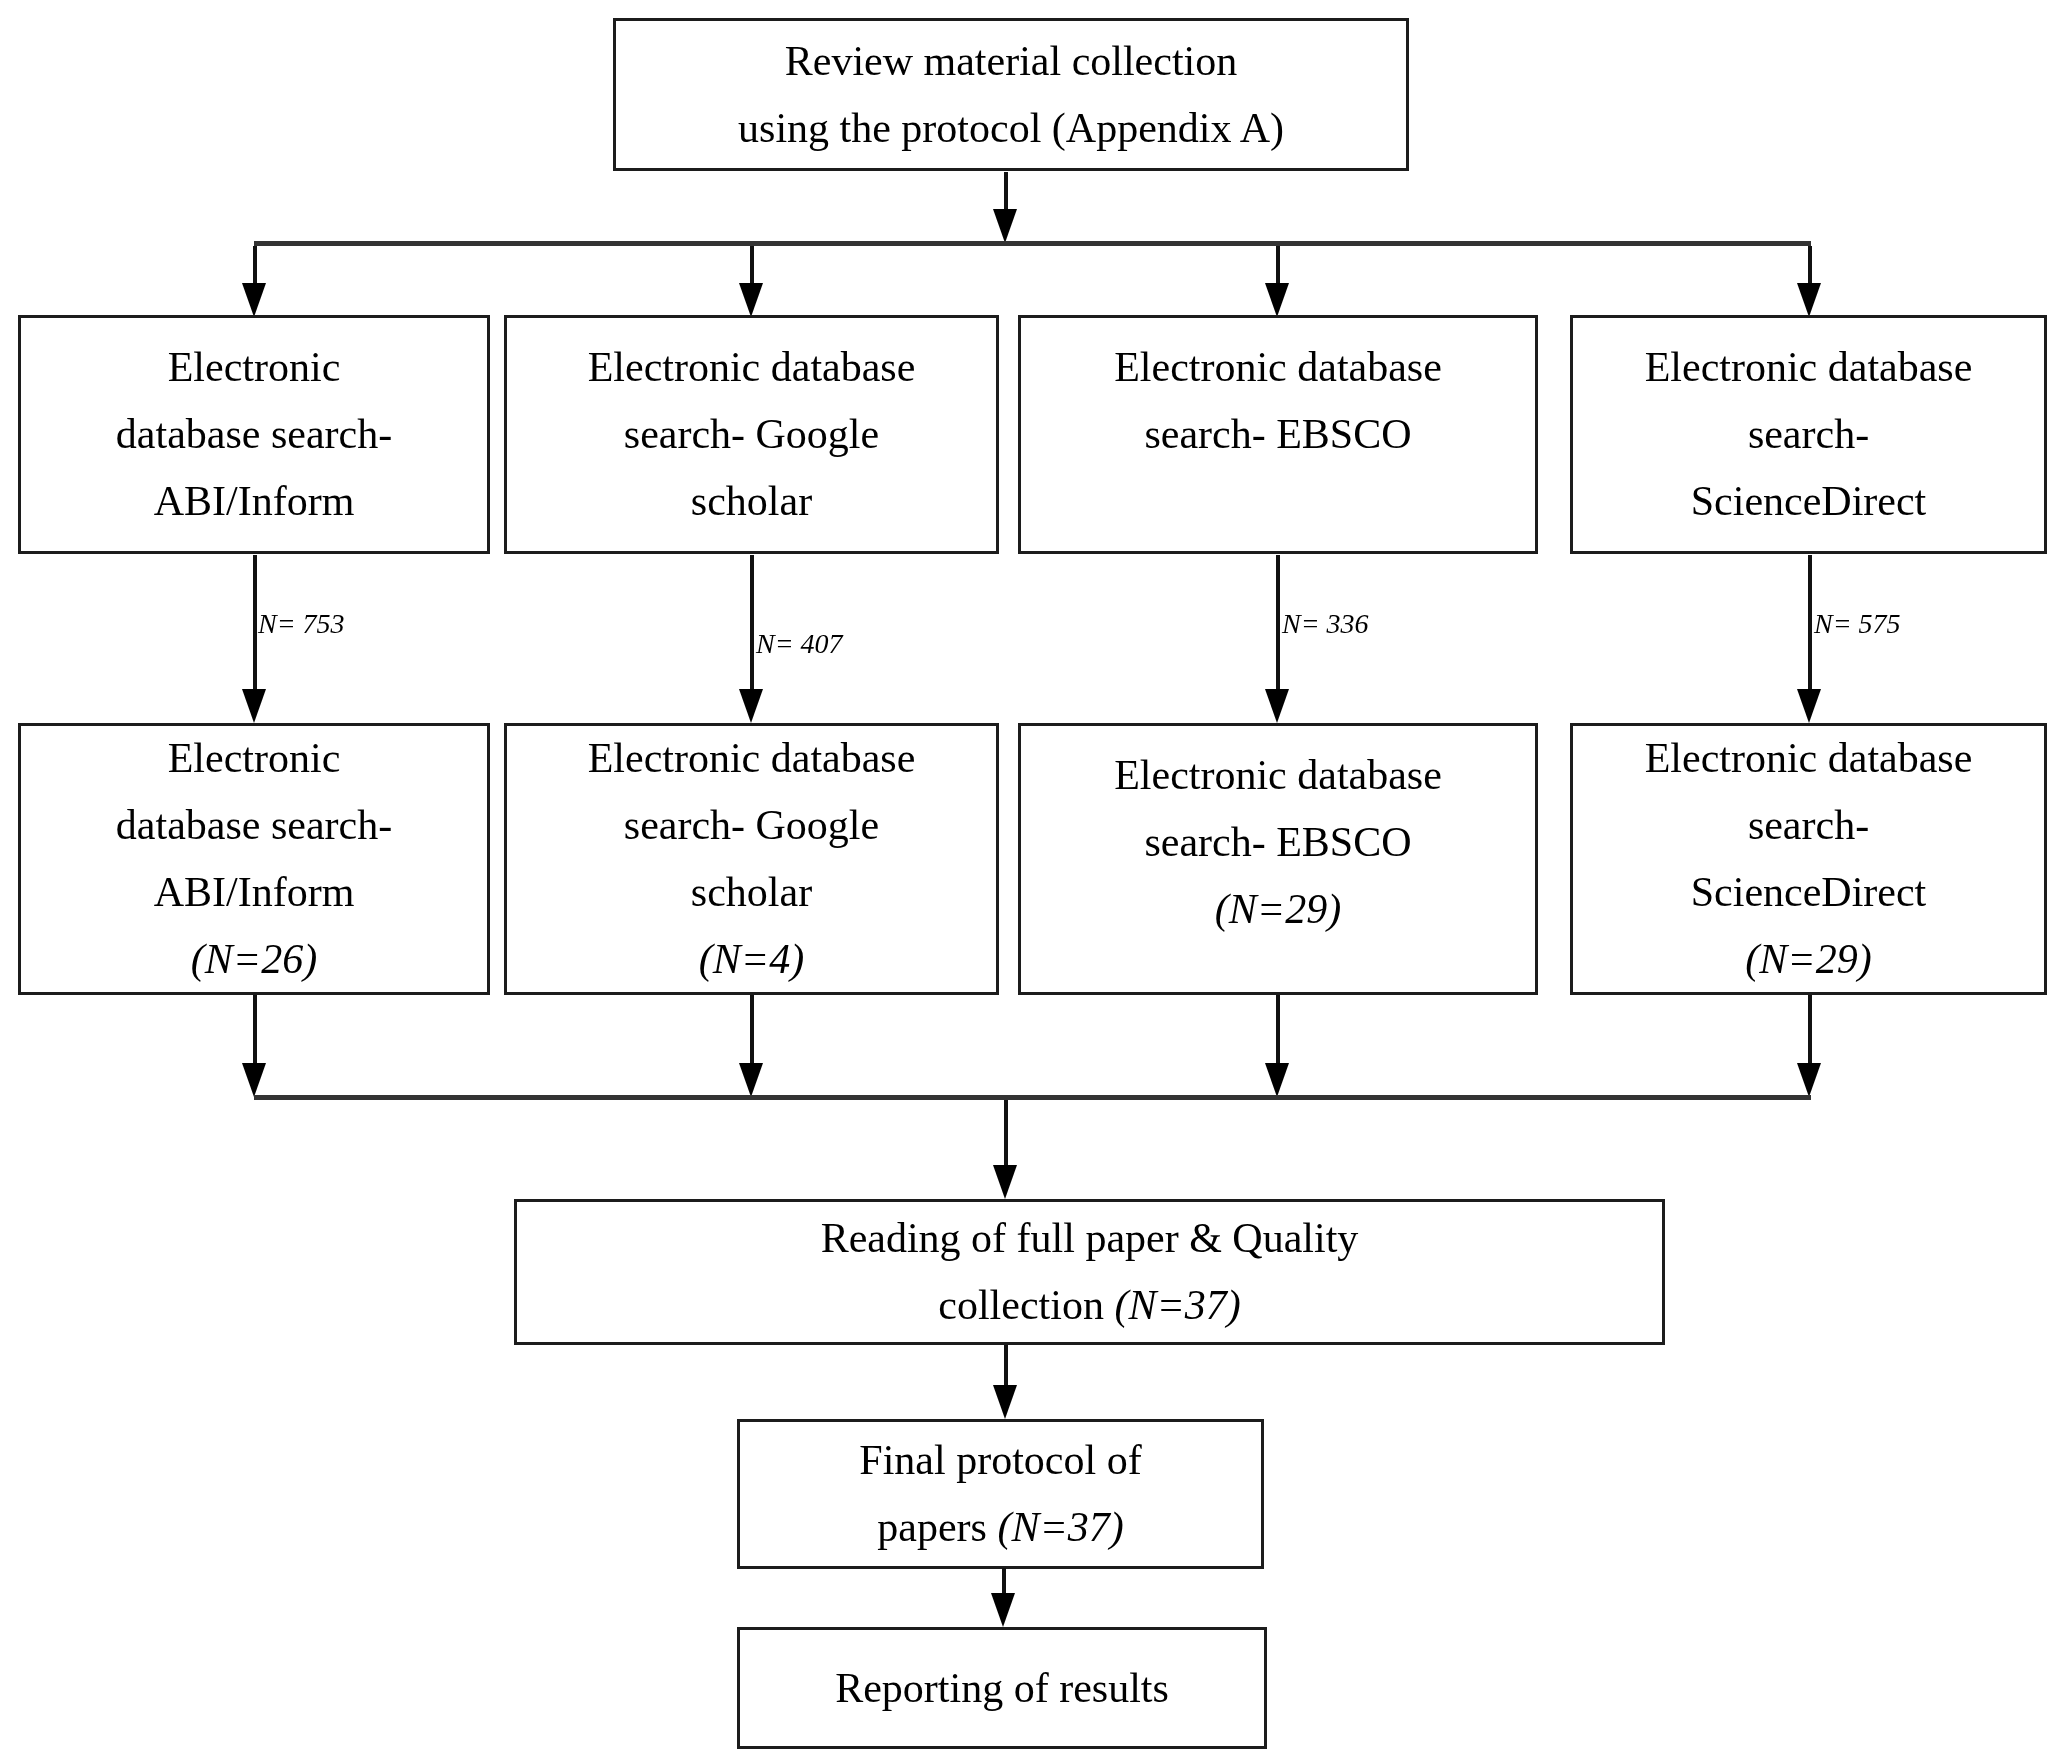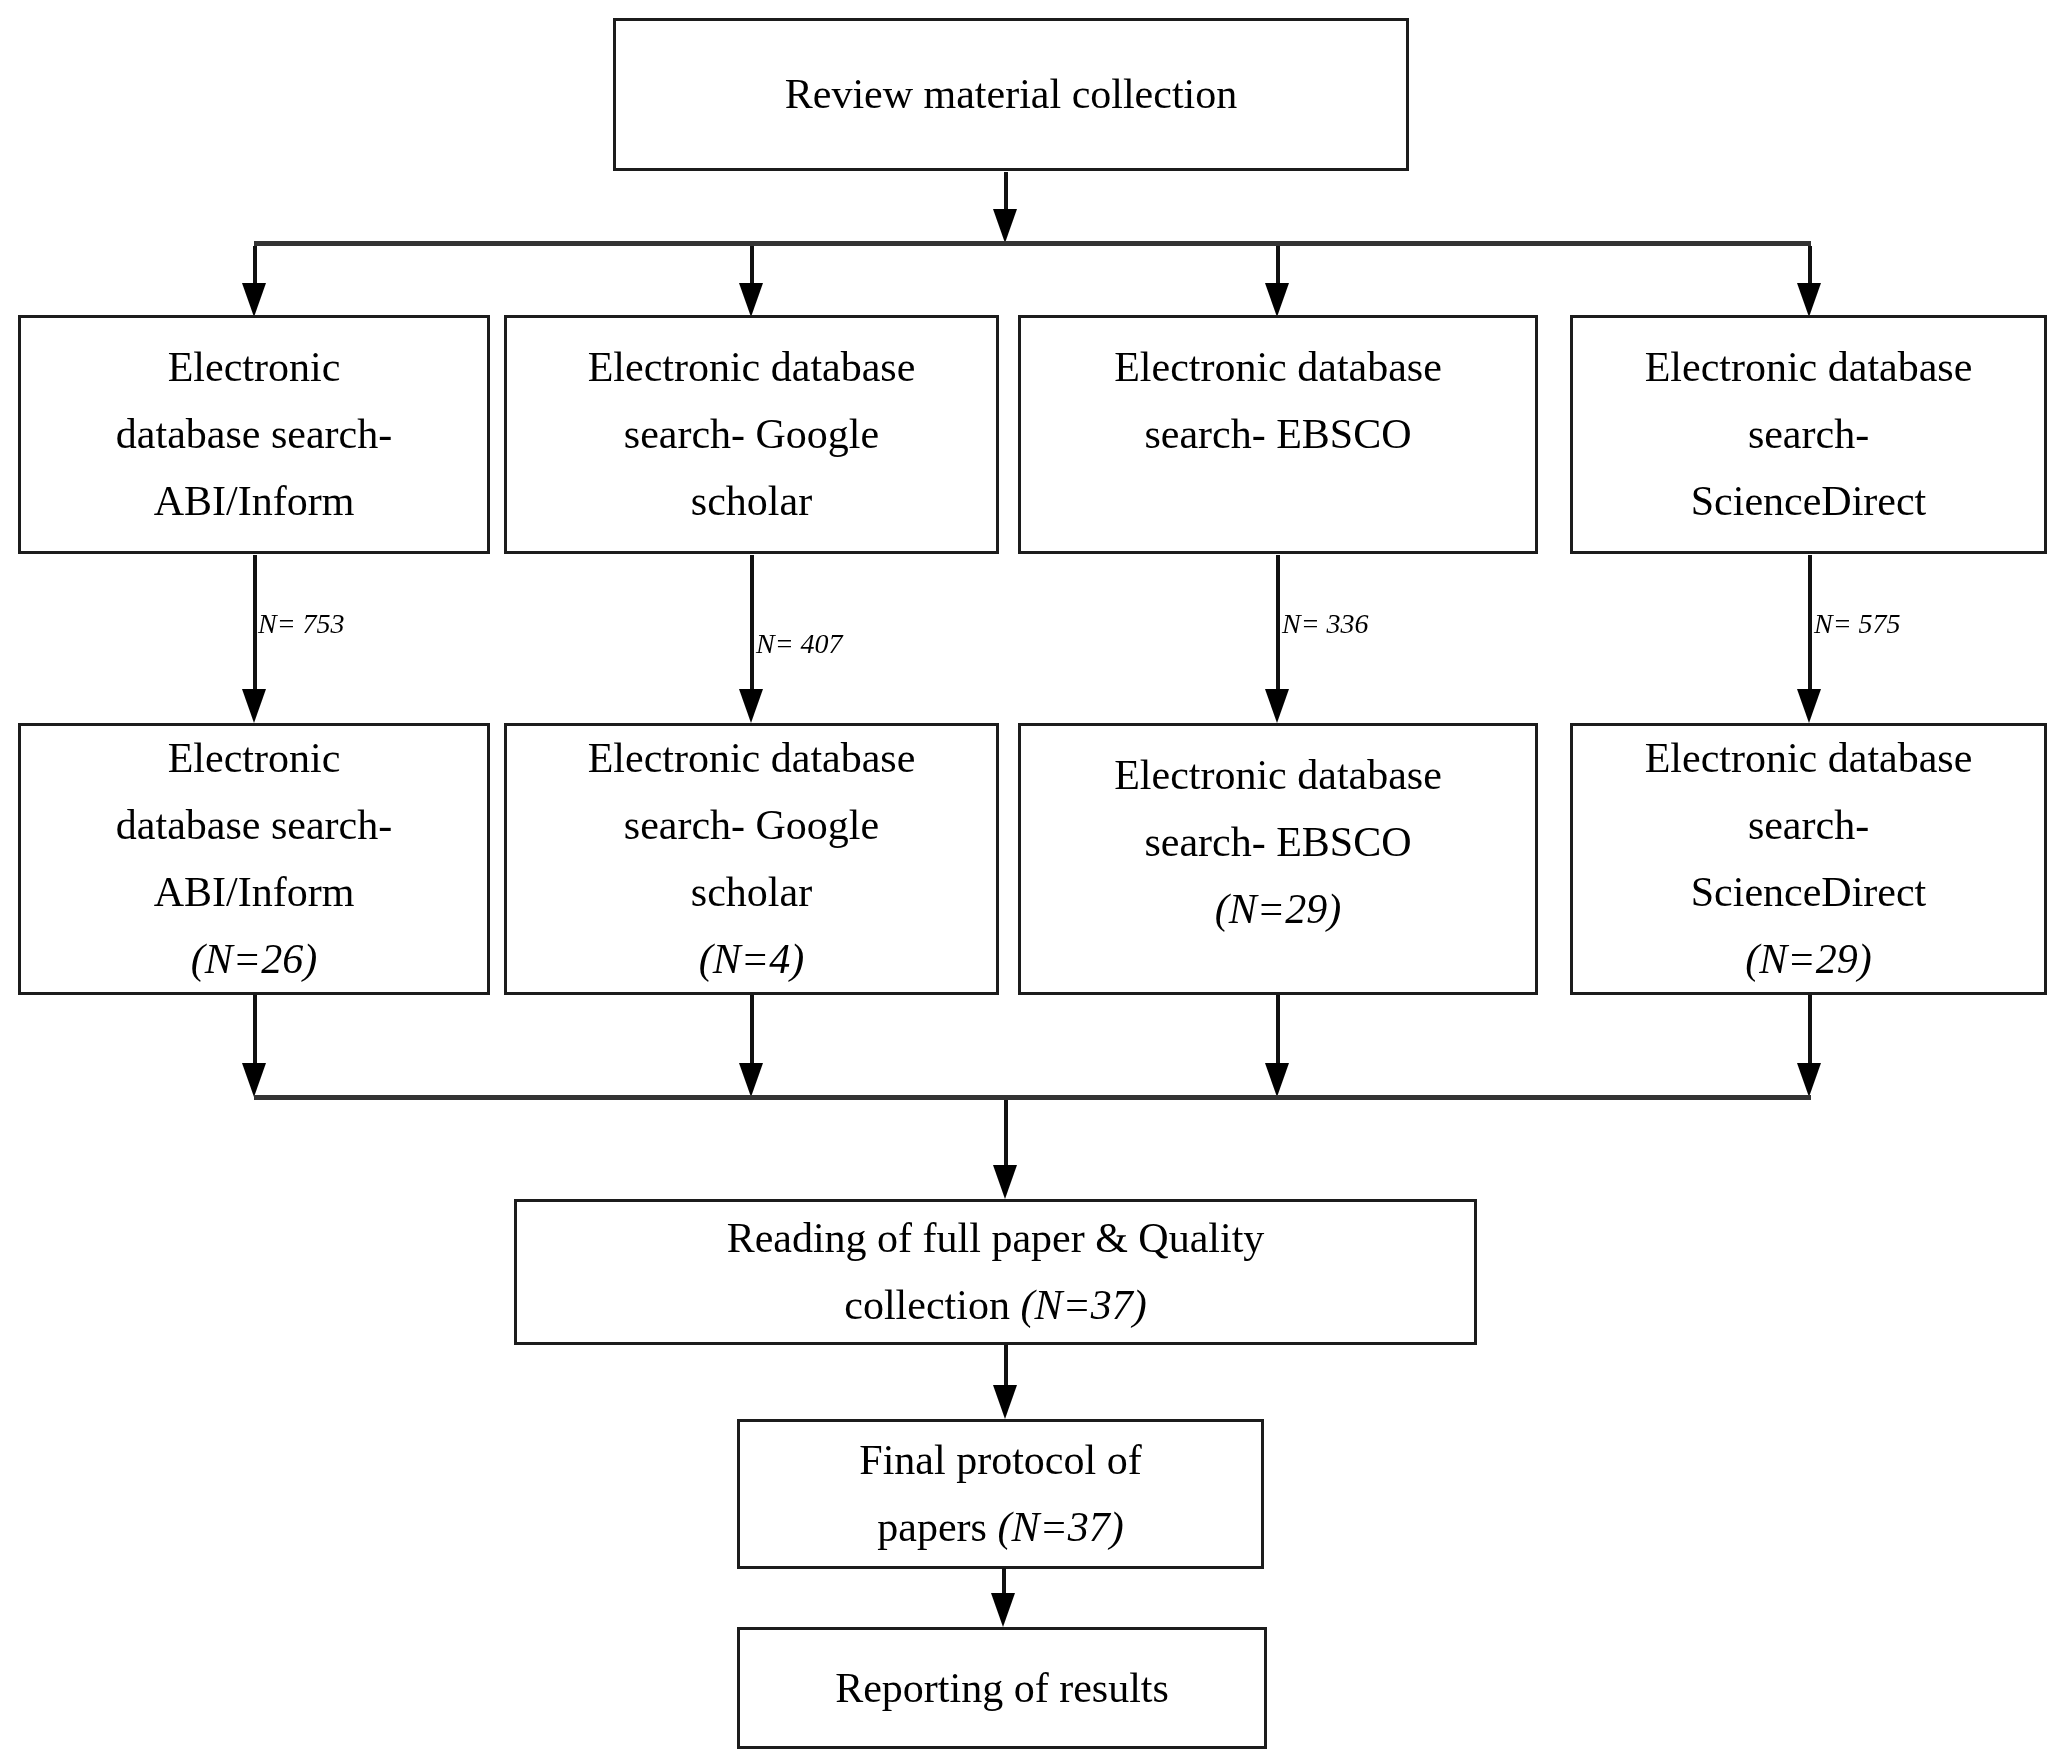--- a/index.html
+++ b/index.html
@@ -65,20 +65,21 @@
     white-space: nowrap;
   }
 </style>
 </head>
 <body>
 
 <div class="stage">
 
   <div class="box" style="left:613px; top:18px; width:796px; height:153px;">
     <div class="bline">Review material collection</div>
+    <div class="bline">using the protocol (Appendix A)</div>
   </div>
 
   <div class="vl" style="left:1004px; top:172px; height:44px;"></div>
   <div class="ah" style="left:993px; top:209px;"></div>
 
   <div class="hl" style="left:254px; top:241px; width:1557px;"></div>
 
   <div class="vl" style="left:253px; top:246px; height:40px;"></div>
   <div class="ah" style="left:242px; top:283px;"></div>
 
@@ -167,21 +168,21 @@
   <div class="ah" style="left:1265px; top:1063px;"></div>
 
   <div class="vl" style="left:1808px; top:995px; height:71px;"></div>
   <div class="ah" style="left:1797px; top:1063px;"></div>
 
   <div class="hl" style="left:254px; top:1095px; width:1557px;"></div>
 
   <div class="vl" style="left:1004px; top:1100px; height:69px;"></div>
   <div class="ah" style="left:993px; top:1165px;"></div>
 
-  <div class="box" style="left:514px; top:1199px; width:963px; height:146px;">
+  <div class="box" style="left:514px; top:1199px; width:1151px; height:146px;">
     <div class="bline">Reading of full paper &amp; Quality</div>
     <div class="bline"><span>collection </span><span class="it">(N=37)</span></div>
   </div>
 
   <div class="vl" style="left:1004px; top:1345px; height:44px;"></div>
   <div class="ah" style="left:993px; top:1385px;"></div>
 
   <div class="box" style="left:737px; top:1419px; width:527px; height:150px;">
     <div class="bline">Final protocol of</div>
     <div class="bline"><span>papers </span><span class="it">(N=37)</span></div>

